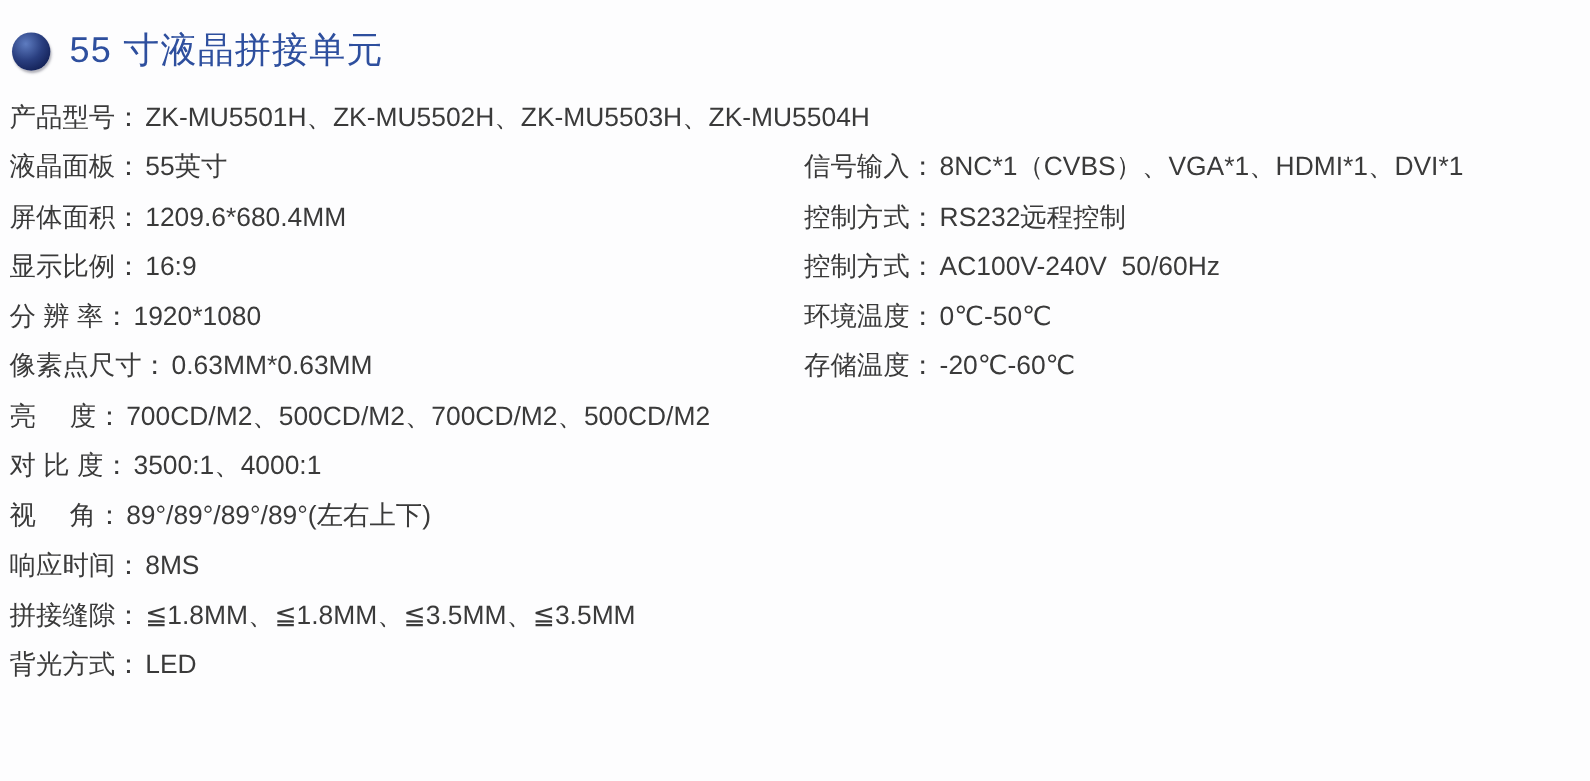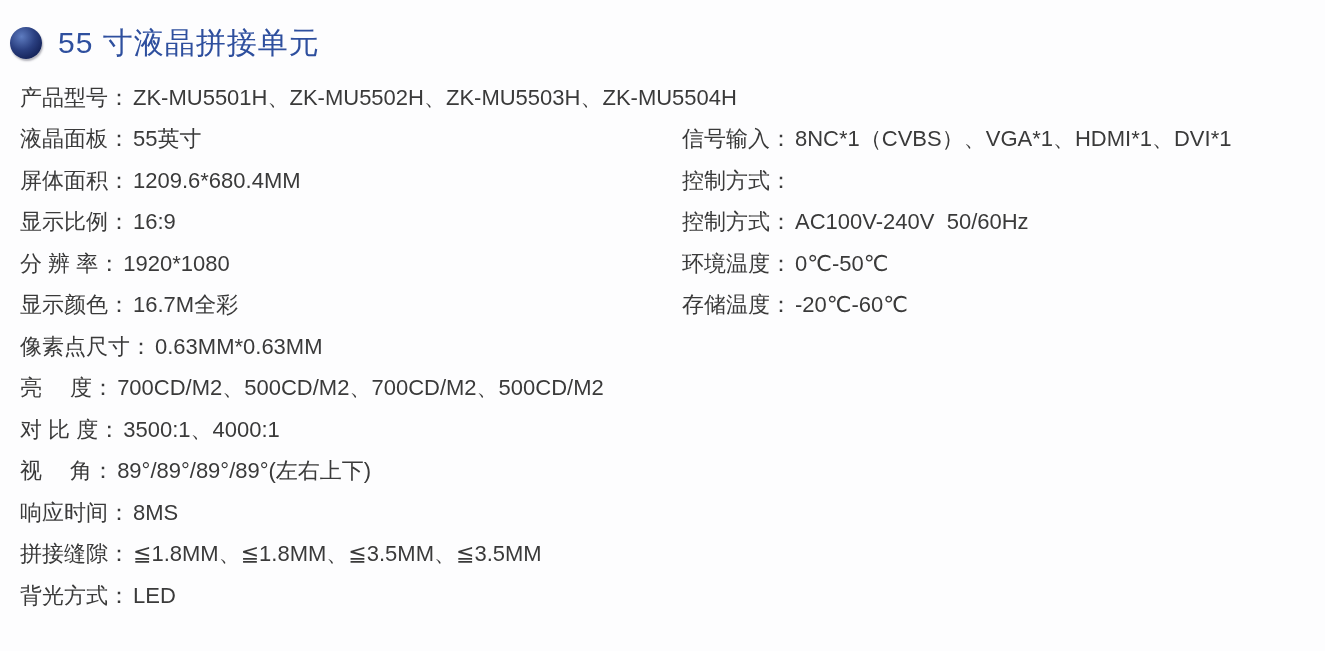--- a/index.html
+++ b/index.html
@@ -36,21 +36,20 @@
     font-size: 30px;
     line-height: 34px;
     color: #2e4f9e;
     letter-spacing: 1px;
     white-space: pre;
   }
   .col {
     position: absolute;
     color: #3a3a3a;
     font-size: 22px;
-    margin-left: 12px;
   }
   .col-left  { left: 8px;   top: 77px; }
   .col-right { left: 670px; top: 118.5px; text-align: right; }
   .row {
     height: 41.5px;
     display: flex;
     align-items: center;
     white-space: pre;
   }
   .lbl { white-space: pre; }
@@ -81,24 +80,20 @@
     </div>
     <div class="row">
       <span class="lbl">显示比例：</span>
       <span class="val">16:9</span>
     </div>
     <div class="row">
       <span class="lbl">分 辨 率：</span>
       <span class="val">1920*1080</span>
     </div>
     <div class="row">
-      <span class="lbl">显示颜色：</span>
-      <span class="val">16.7M全彩</span>
-    </div>
-    <div class="row">
       <span class="lbl">像素点尺寸：</span>
       <span class="val">0.63MM*0.63MM</span>
     </div>
     <div class="row">
       <span class="lbl">亮　 度：</span>
       <span class="val">700CD/M2、500CD/M2、700CD/M2、500CD/M2</span>
     </div>
     <div class="row">
       <span class="lbl">对 比 度：</span>
       <span class="val">3500:1、4000:1</span>
@@ -121,20 +116,21 @@
     </div>
   </div>
 
   <div class="col col-right">
     <div class="row">
       <span class="lbl">信号输入：</span>
       <span class="val">8NC*1（CVBS）、VGA*1、HDMI*1、DVI*1</span>
     </div>
     <div class="row">
       <span class="lbl">控制方式：</span>
+      <span class="val">RS232远程控制</span>
     </div>
     <div class="row">
       <span class="lbl">控制方式：</span>
       <span class="val">AC100V-240V  50/60Hz</span>
     </div>
     <div class="row">
       <span class="lbl">环境温度：</span>
       <span class="val">0℃-50℃</span>
     </div>
     <div class="row">

